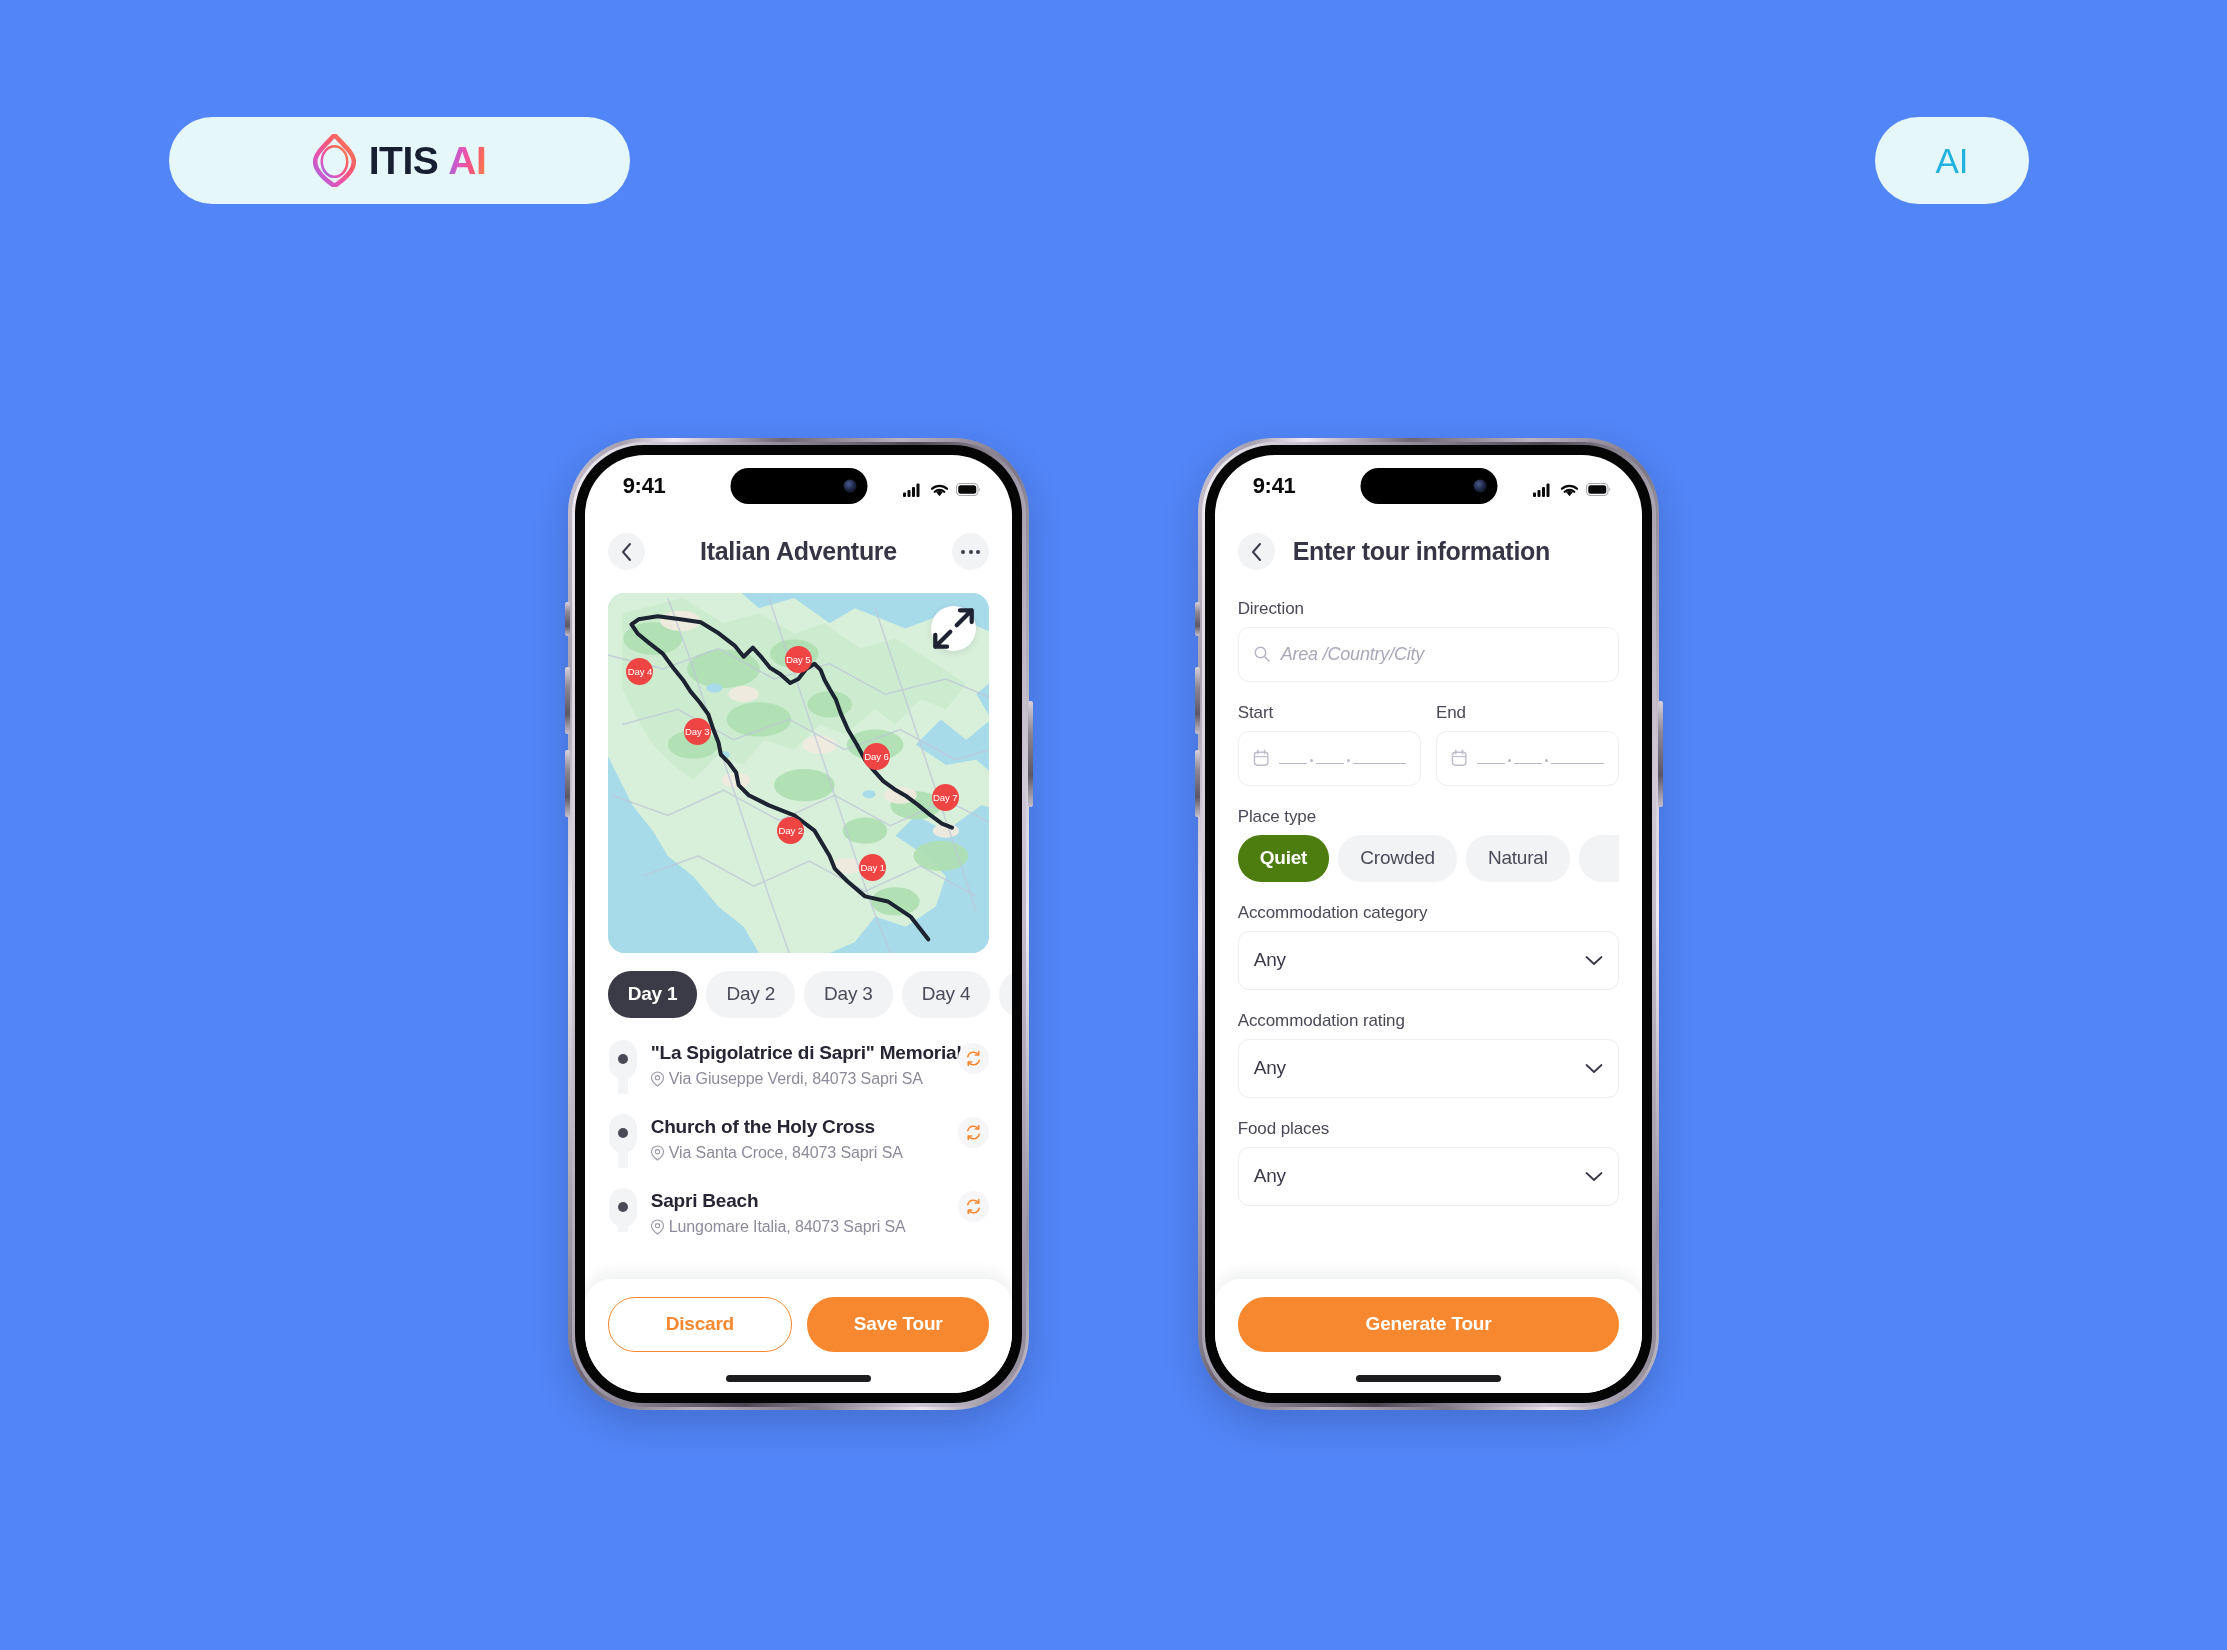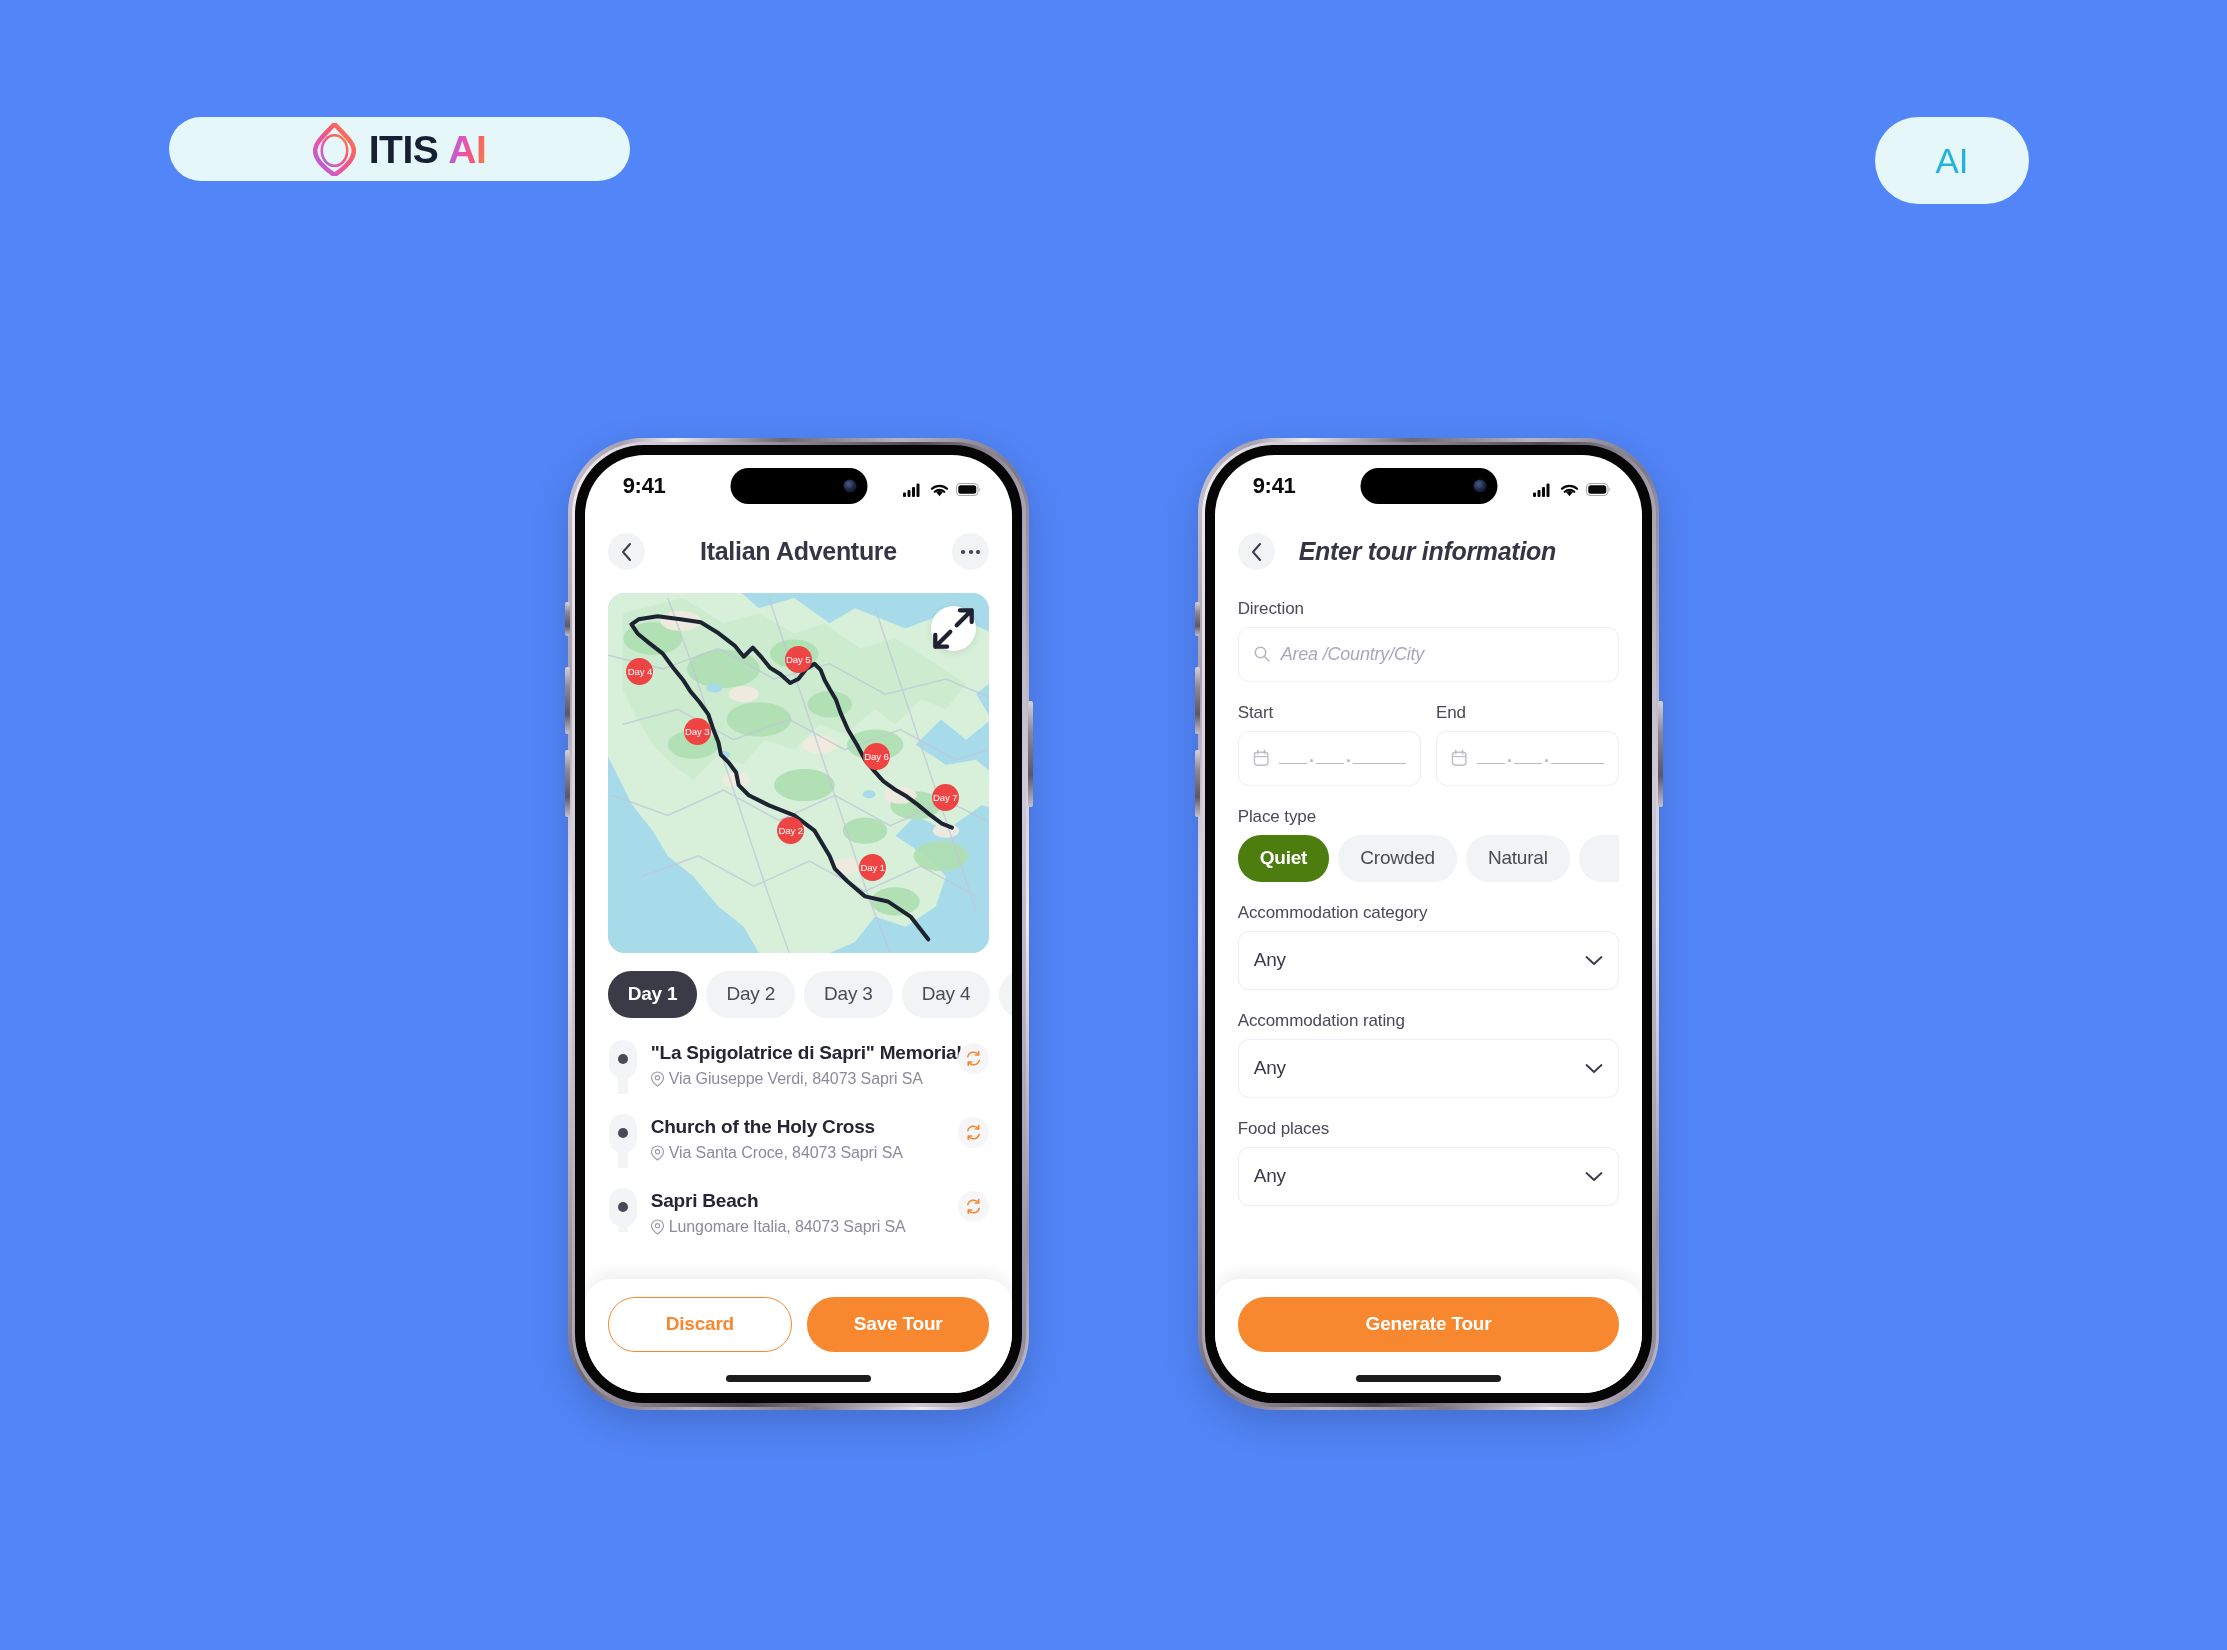--- a/index.html
+++ b/index.html
@@ -15,21 +15,21 @@
     font-family: "Liberation Sans", sans-serif;
     position: relative;
   }
 
   
   .logo-pill {
     position: absolute;
     left: 169px;
     top: 117px;
     width: 461px;
-    height: 64px;
+    height: 87px;
     background: #E6F7FA;
     border-radius: 44px;
     display: flex;
     align-items: center;
     justify-content: center;
     gap: 13px;
   }
   .logo-mark { width: 43px; height: 53px; display:block; flex:none; }
   .logo-text {
     font-size: 39px;
@@ -185,22 +185,21 @@
     text-align: center;
     font-size: 25px;
     font-weight: 600;
     color: #363545;
     letter-spacing: -0.3px;
     pointer-events: none;
   }
   .nav-title.left-aligned {
     position: static;
     text-align: right;
-    margin-left: 24px;
-    font-style: italic;
+    margin-left: 18px;
   }
   .dots {
     display: flex;
     gap: 3.5px;
     align-items: center;
   }
   .dots i {
     display: block;
     width: 4px; height: 4px;
     border-radius: 50%;

